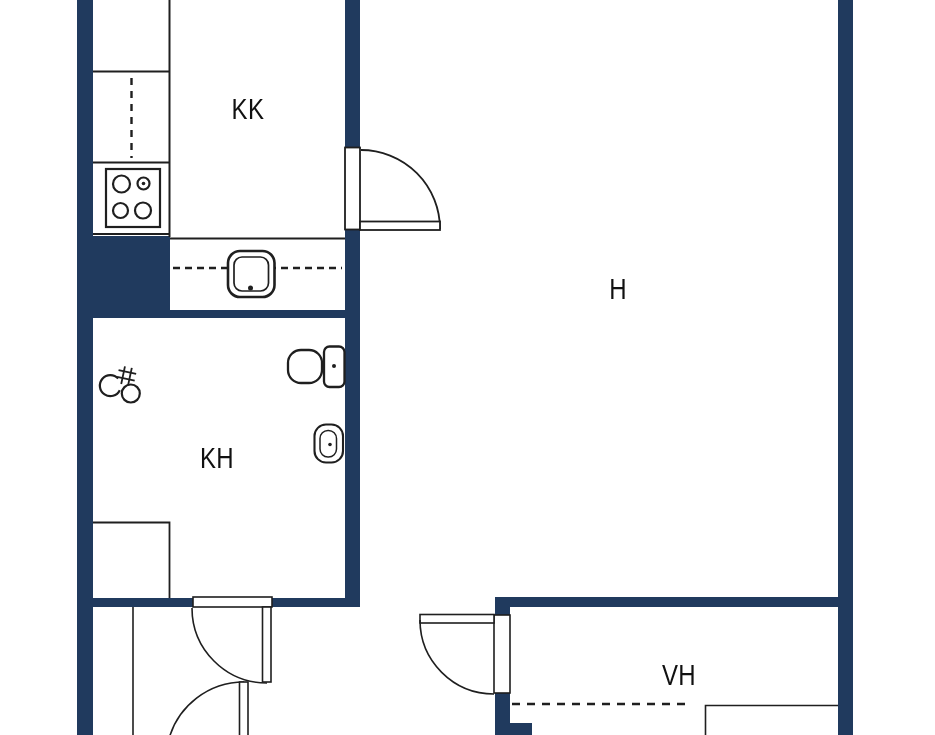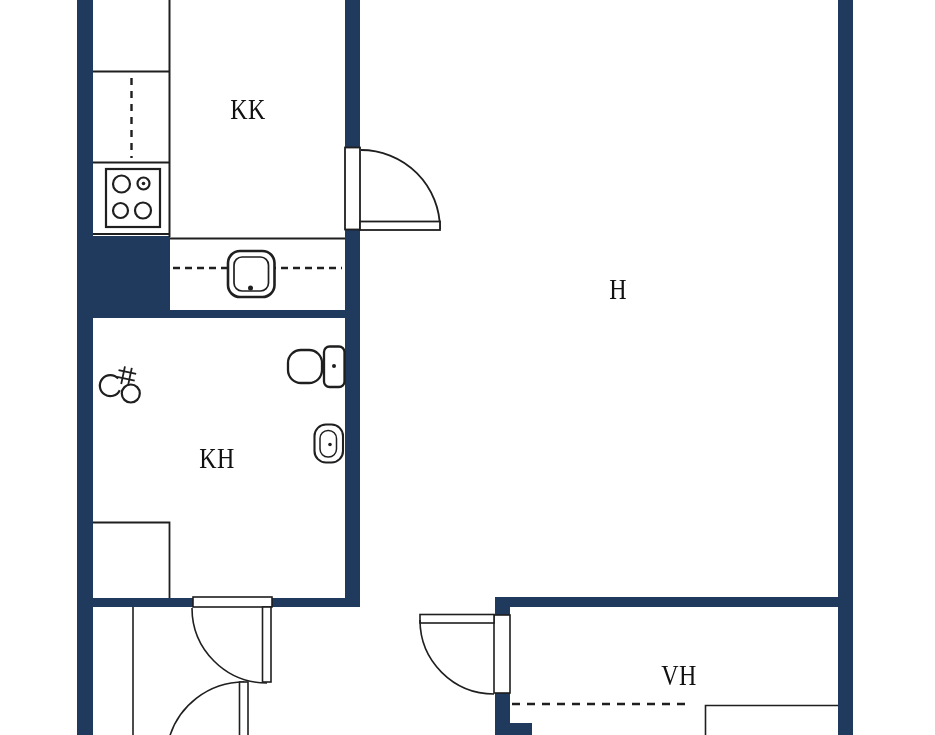--- a/index.html
+++ b/index.html
@@ -12,21 +12,21 @@
     --line: #1f1f1f;
     --text: #111111;
     --bg: #ffffff;
   }
   .stage {
     position: relative;
     width: 935px;
     height: 735px;
     background: var(--bg);
     overflow: hidden;
-    font-family: Liberation Serif, serif;
+    font-family: Liberation Sans, sans-serif;
   }
   .plan-svg {
     position: absolute;
     left: 0;
     top: 0;
   }
   .room-label {
     position: absolute;
     font-size: 30px;
     line-height: 1;

